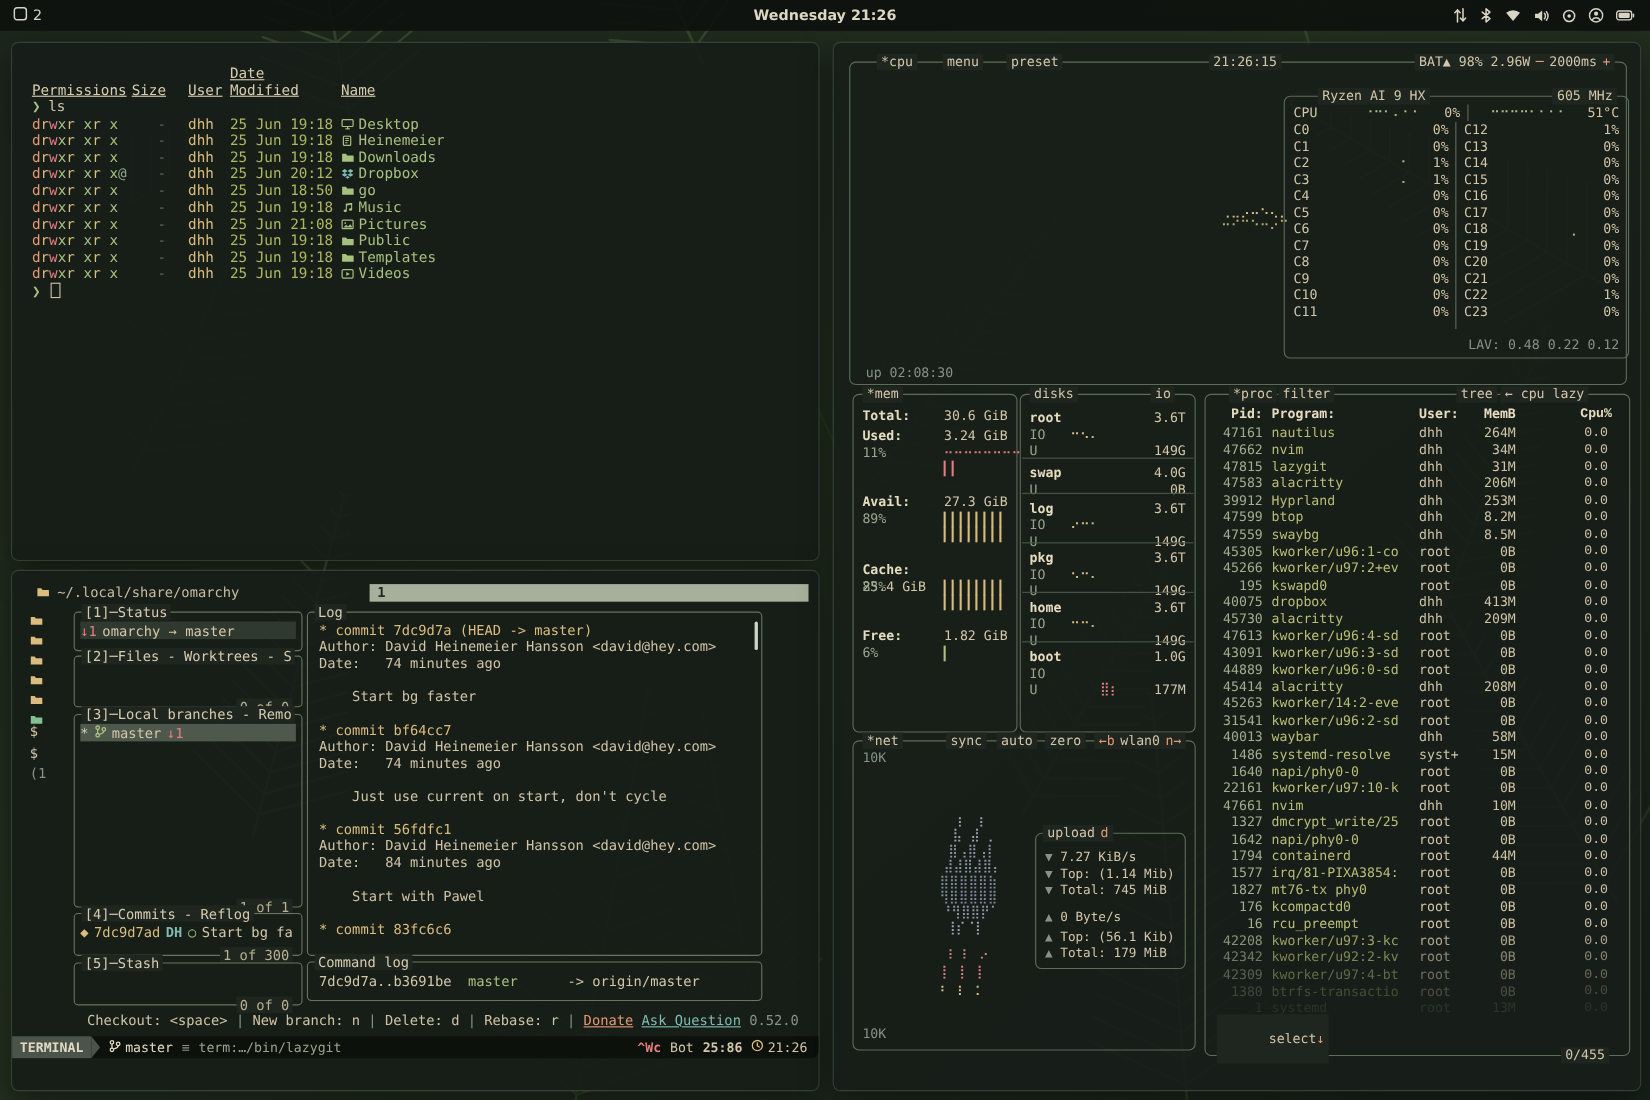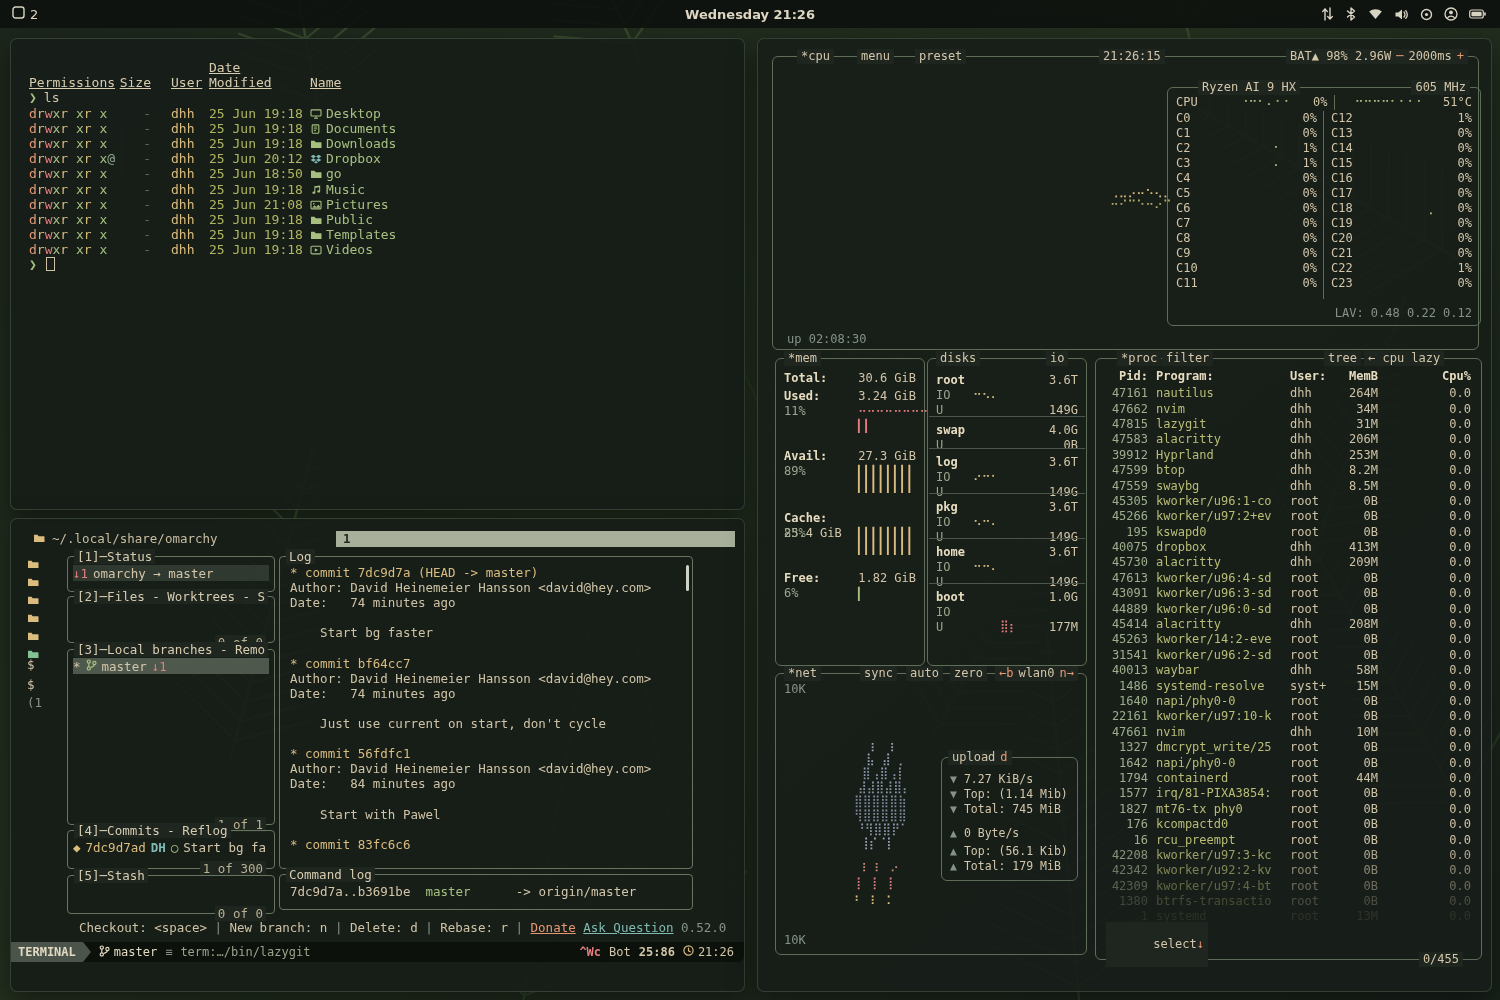--- a/index.html
+++ b/index.html
@@ -93,21 +93,21 @@
   .disk-name{color:#e6dcc0;font-weight:bold;}
   .disk-hr{position:absolute;left:1px;right:1px;height:1px;background:#4a574a;}
   .net-row{position:absolute;left:8px;white-space:pre;font-size:11.5px;}
   #proc-headers{position:absolute;left:8px;right:8px;top:10px;display:flex;font-weight:bold;color:#e6dcc0;}
   #proc-rows{position:absolute;left:8px;right:8px;top:27px;bottom:14px;overflow:hidden;}
   .prowb{display:flex;height:15.4px;align-items:center;white-space:pre;}
   .ppid{width:44px;text-align:right;color:#9fae8e;}
   .pprog{width:130px;padding-left:8px;color:#b9bd77;overflow:hidden;}
   .puser{width:48px;padding-left:4px;color:#cfc3a6;}
   .pmem{width:40px;text-align:right;color:#cfc3a6;}
-  .pcpu{margin-left:auto;width:40px;text-align:right;color:#cfc3a6;padding-right:2px;}
+  .pcpu{margin-left:auto;width:40px;text-align:center;color:#cfc3a6;padding-right:2px;font-family:Liberation Mono, monospace;}
   #proc-headers .ppid,#proc-headers .pprog,#proc-headers .puser,#proc-headers .pmem,#proc-headers .pcpu{color:#e6dcc0;}
 </style>
 </head>
 <body>
 
 <svg id="ferns">
     <g opacity="0.30">
       <line x1="120" y1="430" x2="272.1425742266518" y2="103.72919666680605" stroke="#44603a" stroke-width="2.5" stroke-linecap="round"></line>
       <line x1="129.50891088916575" y1="409.6080747916754" x2="221.92826041925153" y2="401.783349081733" stroke="#44603a" stroke-width="2.2" stroke-linecap="round"></line>
       <line x1="129.50891088916575" y1="409.6080747916754" x2="76.0969857649687" y2="333.781108911936" stroke="#44603a" stroke-width="2.2" stroke-linecap="round"></line>
@@ -659,21 +659,21 @@
     <div id="ls-header"><span class="c-perm">Permissions</span><span class="c-size">Size</span><span class="c-user">User</span><span class="c-date">Date Modified</span><span class="c-name">Name</span></div>
     <div><span class="prompt">❯</span><span>ls</span></div>
     <div id="ls-rows">
         <div class="ls-row"><span class="c-perm"><span style="color: rgb(230, 152, 117);">d</span><span style="color: rgb(219, 188, 127);">r</span><span style="color: rgb(230, 126, 128);">w</span><span style="color: rgb(167, 192, 128);">x</span><span style="color: rgb(219, 188, 127);">r</span><span style="color: rgb(211, 198, 170);"> </span><span style="color: rgb(167, 192, 128);">x</span><span style="color: rgb(219, 188, 127);">r</span><span style="color: rgb(211, 198, 170);"> </span><span style="color: rgb(167, 192, 128);">x</span></span><span class="c-size" style="color: rgb(90, 104, 92);">-</span><span class="c-user" style="color: rgb(219, 188, 127);">dhh</span><span class="c-date" style="color: rgb(176, 182, 97);">25 Jun 19:18</span><span class="c-name"><span class="ls-ic"><svg width="12" height="10" viewBox="0 0 14 12">
                 <rect x="1" y="1" width="12" height="7.4" rx="1" fill="none" stroke="#a7c080" stroke-width="1.3"></rect>
                 <path d="M4.6 11h4.8M7 8.6V11" stroke="#a7c080" stroke-width="1.3"></path>
               </svg></span><span style="color: rgb(167, 192, 128);">Desktop</span></span></div>
         <div class="ls-row"><span class="c-perm"><span style="color: rgb(230, 152, 117);">d</span><span style="color: rgb(219, 188, 127);">r</span><span style="color: rgb(230, 126, 128);">w</span><span style="color: rgb(167, 192, 128);">x</span><span style="color: rgb(219, 188, 127);">r</span><span style="color: rgb(211, 198, 170);"> </span><span style="color: rgb(167, 192, 128);">x</span><span style="color: rgb(219, 188, 127);">r</span><span style="color: rgb(211, 198, 170);"> </span><span style="color: rgb(167, 192, 128);">x</span></span><span class="c-size" style="color: rgb(90, 104, 92);">-</span><span class="c-user" style="color: rgb(219, 188, 127);">dhh</span><span class="c-date" style="color: rgb(176, 182, 97);">25 Jun 19:18</span><span class="c-name"><span class="ls-ic"><svg width="12" height="10" viewBox="0 0 14 12">
                 <rect x="2.4" y="1" width="8" height="10" rx="1" fill="none" stroke="#a7c080" stroke-width="1.3"></rect>
                 <path d="M4.4 3.6h4M4.4 5.8h4M4.4 8h2.6" stroke="#a7c080" stroke-width="1.1"></path>
-              </svg></span><span style="color: rgb(167, 192, 128);">Documents</span></span></div>
+              </svg></span><span style="color: rgb(167, 192, 128);">Heinemeier</span></span></div>
         <div class="ls-row"><span class="c-perm"><span style="color: rgb(230, 152, 117);">d</span><span style="color: rgb(219, 188, 127);">r</span><span style="color: rgb(230, 126, 128);">w</span><span style="color: rgb(167, 192, 128);">x</span><span style="color: rgb(219, 188, 127);">r</span><span style="color: rgb(211, 198, 170);"> </span><span style="color: rgb(167, 192, 128);">x</span><span style="color: rgb(219, 188, 127);">r</span><span style="color: rgb(211, 198, 170);"> </span><span style="color: rgb(167, 192, 128);">x</span></span><span class="c-size" style="color: rgb(90, 104, 92);">-</span><span class="c-user" style="color: rgb(219, 188, 127);">dhh</span><span class="c-date" style="color: rgb(176, 182, 97);">25 Jun 19:18</span><span class="c-name"><span class="ls-ic"><svg width="12" height="10" viewBox="0 0 14 12">
                 <path d="M1 2.2h4.2l1.4 1.8H13a.6.6 0 0 1 .6.6v6.2H1z" fill="#a7c080"></path>
               </svg></span><span style="color: rgb(167, 192, 128);">Downloads</span></span></div>
         <div class="ls-row"><span class="c-perm"><span style="color: rgb(230, 152, 117);">d</span><span style="color: rgb(219, 188, 127);">r</span><span style="color: rgb(230, 126, 128);">w</span><span style="color: rgb(167, 192, 128);">x</span><span style="color: rgb(219, 188, 127);">r</span><span style="color: rgb(211, 198, 170);"> </span><span style="color: rgb(167, 192, 128);">x</span><span style="color: rgb(219, 188, 127);">r</span><span style="color: rgb(211, 198, 170);"> </span><span style="color: rgb(167, 192, 128);">x</span><span style="color: rgb(143, 169, 143);">@</span></span><span class="c-size" style="color: rgb(90, 104, 92);">-</span><span class="c-user" style="color: rgb(219, 188, 127);">dhh</span><span class="c-date" style="color: rgb(176, 182, 97);">25 Jun 20:12</span><span class="c-name"><span class="ls-ic"><svg width="12" height="10" viewBox="0 0 14 12" fill="#7fbbb3">
                 <path d="M3.8.8 7 2.9 3.8 5 .6 2.9zM10.2.8 13.4 2.9 10.2 5 7 2.9zM3.8 5 7 7.1 3.8 9.2.6 7.1zM10.2 5 13.4 7.1 10.2 9.2 7 7.1zM4.6 9.8 7 11.4l2.4-1.6L7 8.3z"></path>
               </svg></span><span style="color: rgb(167, 192, 128);">Dropbox</span></span></div>
         <div class="ls-row"><span class="c-perm"><span style="color: rgb(230, 152, 117);">d</span><span style="color: rgb(219, 188, 127);">r</span><span style="color: rgb(230, 126, 128);">w</span><span style="color: rgb(167, 192, 128);">x</span><span style="color: rgb(219, 188, 127);">r</span><span style="color: rgb(211, 198, 170);"> </span><span style="color: rgb(167, 192, 128);">x</span><span style="color: rgb(219, 188, 127);">r</span><span style="color: rgb(211, 198, 170);"> </span><span style="color: rgb(167, 192, 128);">x</span></span><span class="c-size" style="color: rgb(90, 104, 92);">-</span><span class="c-user" style="color: rgb(219, 188, 127);">dhh</span><span class="c-date" style="color: rgb(176, 182, 97);">25 Jun 18:50</span><span class="c-name"><span class="ls-ic"><svg width="12" height="10" viewBox="0 0 14 12">
                 <path d="M1 2.2h4.2l1.4 1.8H13a.6.6 0 0 1 .6.6v6.2H1z" fill="#a7c080"></path>
               </svg></span><span style="color: rgb(167, 192, 128);">go</span></span></div>
         <div class="ls-row"><span class="c-perm"><span style="color: rgb(230, 152, 117);">d</span><span style="color: rgb(219, 188, 127);">r</span><span style="color: rgb(230, 126, 128);">w</span><span style="color: rgb(167, 192, 128);">x</span><span style="color: rgb(219, 188, 127);">r</span><span style="color: rgb(211, 198, 170);"> </span><span style="color: rgb(167, 192, 128);">x</span><span style="color: rgb(219, 188, 127);">r</span><span style="color: rgb(211, 198, 170);"> </span><span style="color: rgb(167, 192, 128);">x</span></span><span class="c-size" style="color: rgb(90, 104, 92);">-</span><span class="c-user" style="color: rgb(219, 188, 127);">dhh</span><span class="c-date" style="color: rgb(176, 182, 97);">25 Jun 19:18</span><span class="c-name"><span class="ls-ic"><svg width="12" height="10" viewBox="0 0 14 12" fill="#a7c080">

